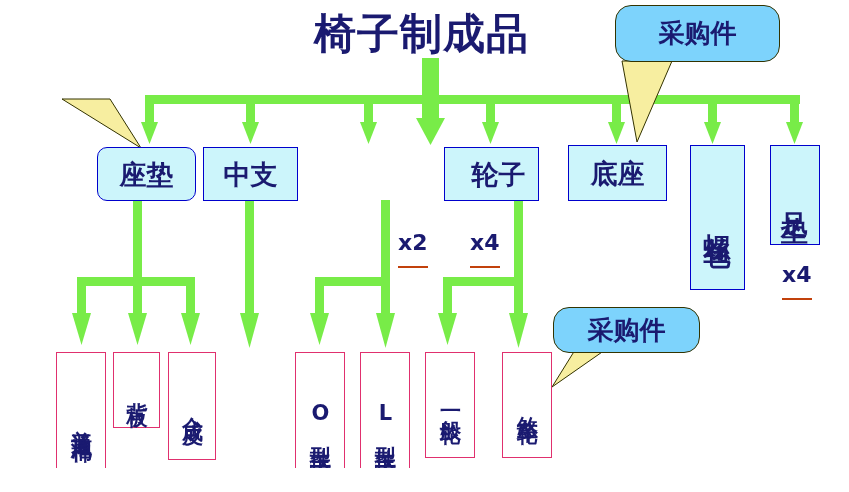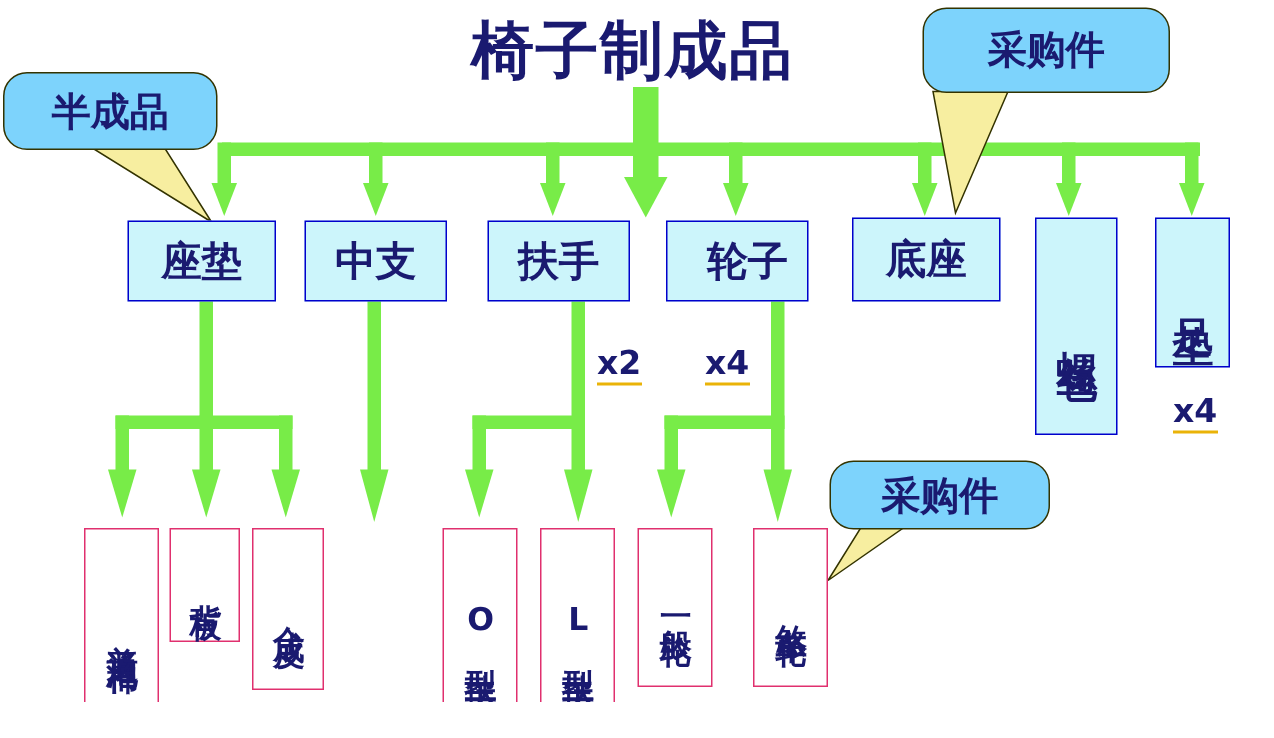--- a/index.html
+++ b/index.html
@@ -51,22 +51,22 @@
     line-height:1.0;
   }
   .node .htext{white-space:nowrap;}
 
   
   .mult{
     position:absolute;
     color:#1a1a70;
     font-size:22px;
     font-weight:bold;
-    border-bottom:2px solid #eab308;
-    padding-bottom:1px;
+    border-bottom:2px solid #c2410c;
+    padding-bottom:12px;
     line-height:1;
   }
 
   
   .bubble{
     position:absolute;
     box-sizing:border-box;
     background:#7dd3fc;
     border:1px solid #333300;
     border-radius:16px;
@@ -161,28 +161,25 @@
       <polygon class="ln" points="438,313 457,313 447.5,345"></polygon>
     </g>
 
     <polygon points="62,99 110,99 141,148" fill="#f7eea0" stroke="#333300" stroke-width="1"></polygon>
     <polygon points="622,61 672,61 637,142" fill="#f7eea0" stroke="#333300" stroke-width="1"></polygon>
     <polygon points="575,350 605,350 552,387" fill="#f7eea0" stroke="#333300" stroke-width="1"></polygon>
   </svg>
 
   <div class="title" style="left:314px;top:6px;">椅子制成品</div>
 
-  <div class="node sub" style="left:85px;top:147px;width:99px;height:54px;">
+  <div class="node sub" style="left:97px;top:147px;width:99px;height:54px;border-radius:10px;">
     <span class="htext">座垫</span>
   </div>
   <div class="node sub" style="left:203px;top:147px;width:95px;height:54px;">
     <span class="htext">中支</span>
-  </div>
-  <div class="node sub" style="left:325px;top:147px;width:95px;height:54px;">
-    <span class="htext">扶手</span>
   </div>
   <div class="node sub" style="left:444px;top:147px;width:95px;height:54px;padding-left:14px;">
     <span class="htext">轮子</span>
   </div>
   <div class="node sub" style="left:568px;top:145px;width:99px;height:56px;">
     <span class="htext">底座</span>
   </div>
   <div class="node sub" style="left:690px;top:145px;width:55px;height:145px;">
     <span class="vtext">螺丝包</span>
   </div>
@@ -209,23 +206,20 @@
     <span class="vtext">一般轮</span>
   </div>
   <div class="node leaf" style="left:502px;top:352px;width:50px;height:106px;">
     <span class="vtext">煞车轮</span>
   </div>
 
   <div class="mult" style="left:398px;top:232px;">x2</div>
   <div class="mult" style="left:470px;top:232px;">x4</div>
   <div class="mult" style="left:782px;top:264px;">x4</div>
 
-  <div class="bubble" style="left:2px;top:48px;width:143px;height:52px;">
-    <span>半成品</span>
-  </div>
   <div class="bubble" style="left:615px;top:5px;width:165px;height:57px;">
     <span>采购件</span>
   </div>
   <div class="bubble" style="left:553px;top:307px;width:147px;height:46px;">
     <span>采购件</span>
   </div>
 
 </div>
 
 </body></html>

